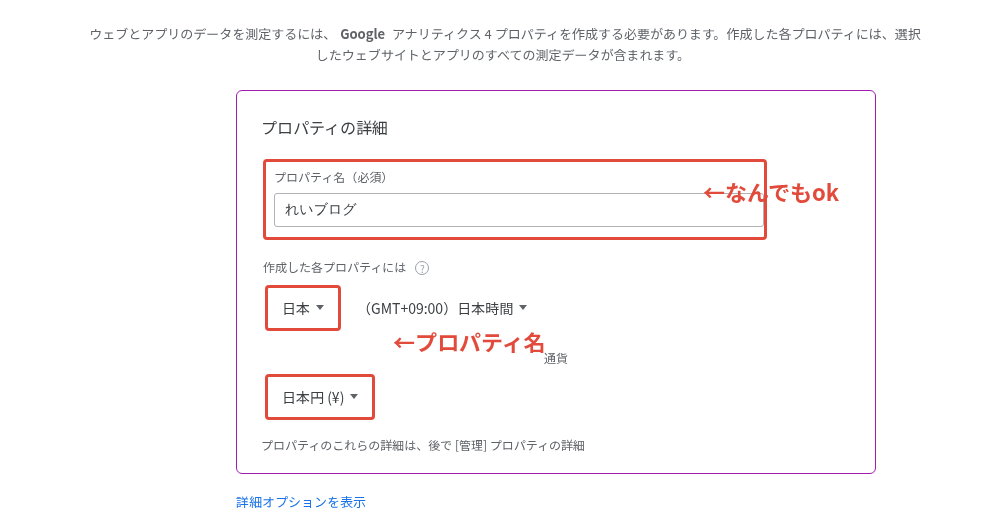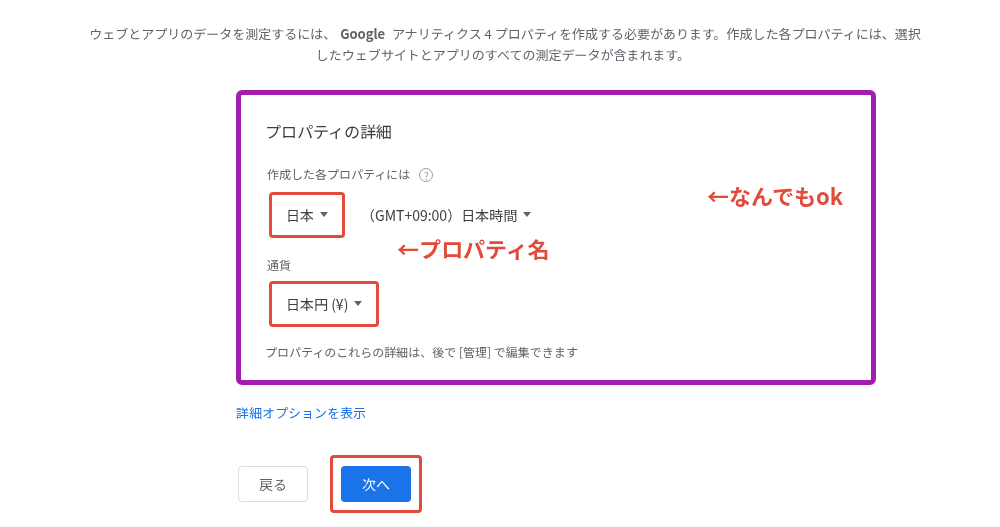--- a/index.html
+++ b/index.html
@@ -15,21 +15,21 @@
   .intro {
     text-align: center;
     padding: 18px 80px 0 80px;
     color: #5f6368;
     font-size: 13px;
     line-height: 1.6;
   }
   .card {
     margin: 24px 0 0 232px;
     width: 640px;
-    border: 5px solid #a21caf;
+    border: 1px solid #a21caf;
     border-radius: 6px;
     padding: 22px 22px 18px 22px;
     background: #fff;
     position: relative;
   }
   .card-title {
     font-size: 16px;
     font-weight: 400;
     color: #3c4043;
     margin-bottom: 20px;
@@ -153,54 +153,58 @@
 
 <div class="intro">
   <span>ウェブとアプリのデータを測定するには、</span><b>Google</b><span> アナリティクス 4 プロパティを作成する必要があります。作成した各プロパティには、選択したウェブサイトとアプリのすべての測定データが含まれます。</span>
 </div>
 
 
 <div class="card">
   <div class="card-title">プロパティの詳細</div>
 
   <div style="position:relative;">
+    <div class="highlight-box">
+      <div class="field-label">プロパティ名（必須）</div>
+      <input class="text-input" type="text" value="れいブログ" style="">
+    </div>
     <div class="annot" style="top:14px; left:440px;">←なんでもok</div>
   </div>
 
   <div class="tz-row">
     <span class="field-label">作成した各プロパティには</span>
     <span class="help-icon">?</span>
     <div class="tz-line">
       <span class="hl-small">
         <span class="dd">
           <span>日本</span>
           <span class="caret"></span>
         </span>
       </span>
       <span class="dd" style="padding-left:0;">
         <span>（GMT+09:00）日本時間</span>
         <span class="caret"></span>
       </span>
     </div>
   </div>
 
-  <div class="currency-section" style="position:relative;">
+  <div class="currency-section" style="position:relative;text-align:center;">
     <div class="field-label">通貨</div>
     <div style="margin-top:6px; display:flex; align-items:center; gap:20px;">
       <span class="hl-small">
         <span class="dd">
           <span>日本円 (¥)</span>
           <span class="caret"></span>
         </span>
       </span>
     </div>
     <div class="annot" style="top:-26px; left:130px;">←プロパティ名</div>
   </div>
 
-  <div class="hint">プロパティのこれらの詳細は、後で [管理] で編集できます</div>
+  <div class="hint">プロパティのこれらの詳細は、後で [管理] プロパティの詳細</div>
 </div>
 
 
 <div class="adv-link">詳細オプションを表示</div>
 
 
 <div class="btn-row">
   <div class="btn btn-outline">戻る</div>
   <span class="next-wrap">
     <div class="btn btn-primary">次へ</div>

